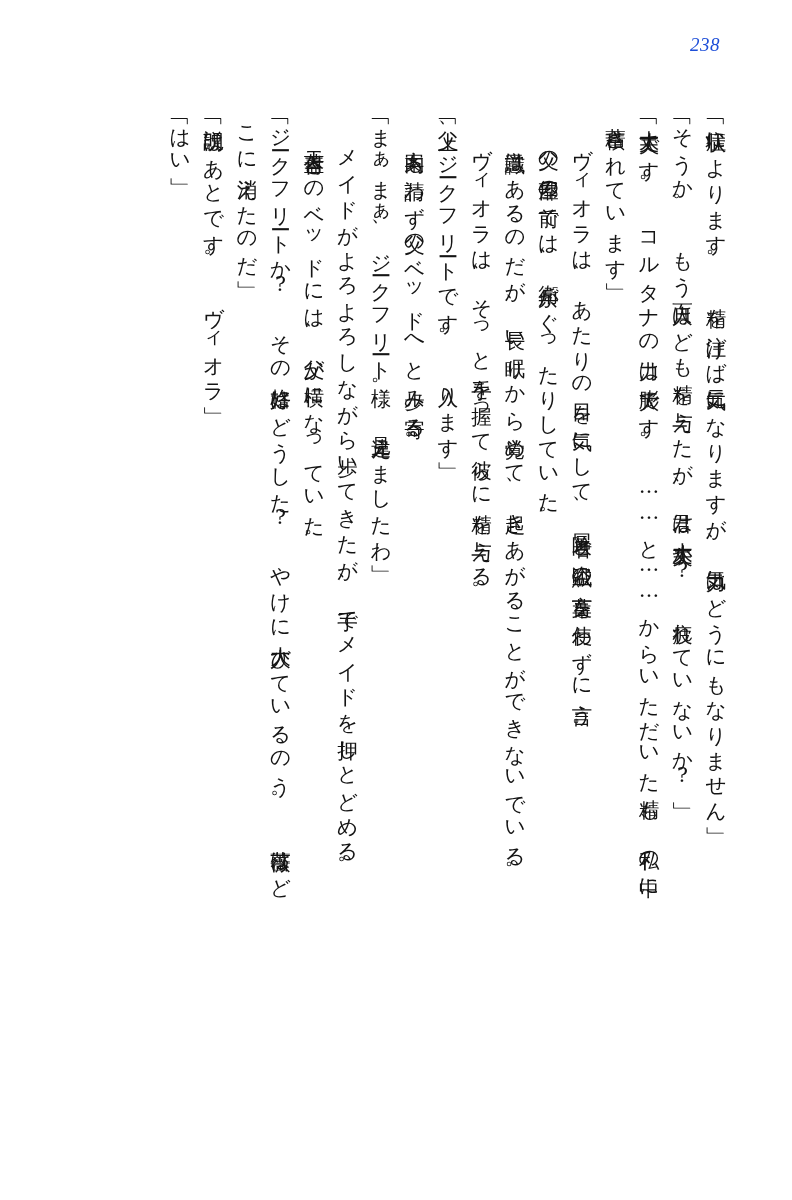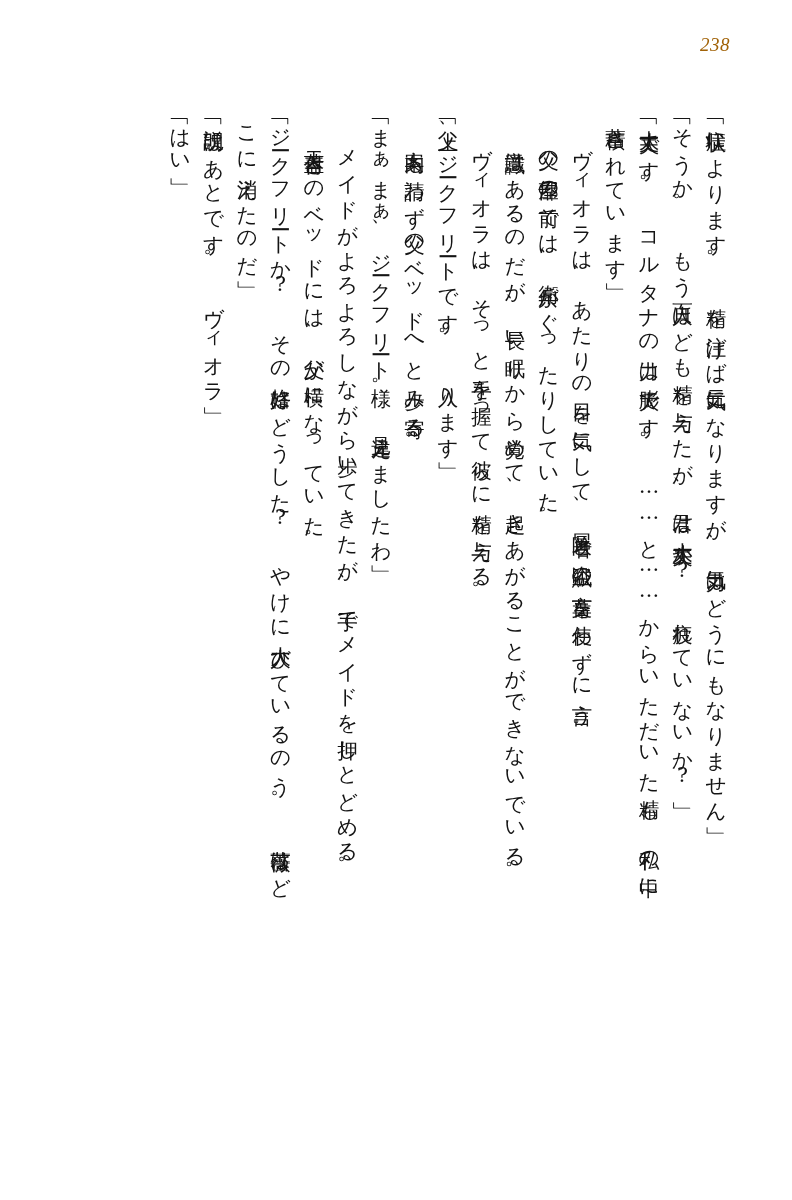--- a/index.html
+++ b/index.html
@@ -19,26 +19,26 @@
     position: absolute;
     top: 0;
     left: 0;
     width: 792px;
     height: 1200px;
     box-sizing: border-box;
   }
   .page-number {
     position: absolute;
     top: 34px;
-    right: 62px;
+    right: 72px;
     font-family: "Liberation Serif", "DejaVu Serif", serif;
     font-style: italic;
     font-size: 19px;
     letter-spacing: 0.5px;
-    color: #a16207;
+    color: #1d4ed8;
   }
   .text-body {
     position: absolute;
     top: 112px;
     left: 58px;
     right: 60px;
     height: 1030px;
     display: flex;
     flex-direction: row-reverse;
     justify-content: flex-start;

